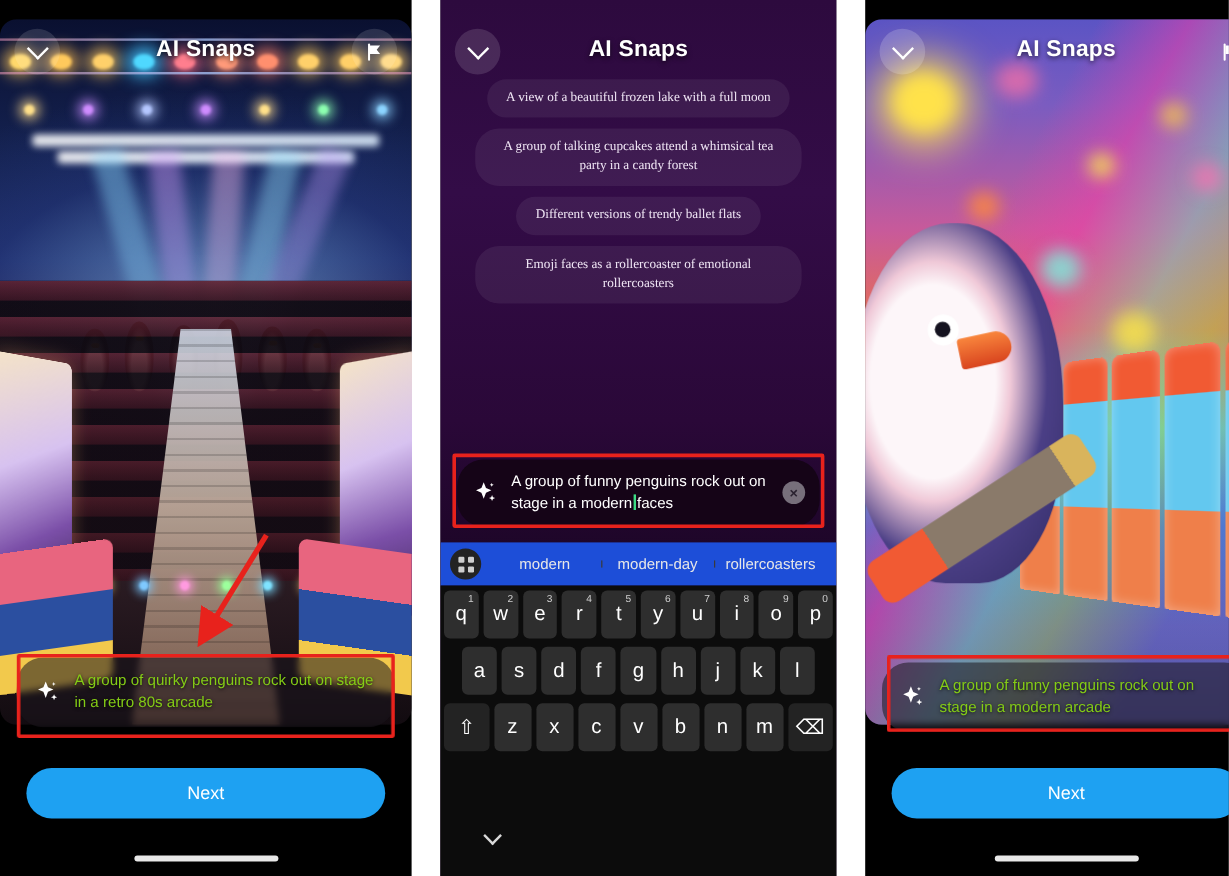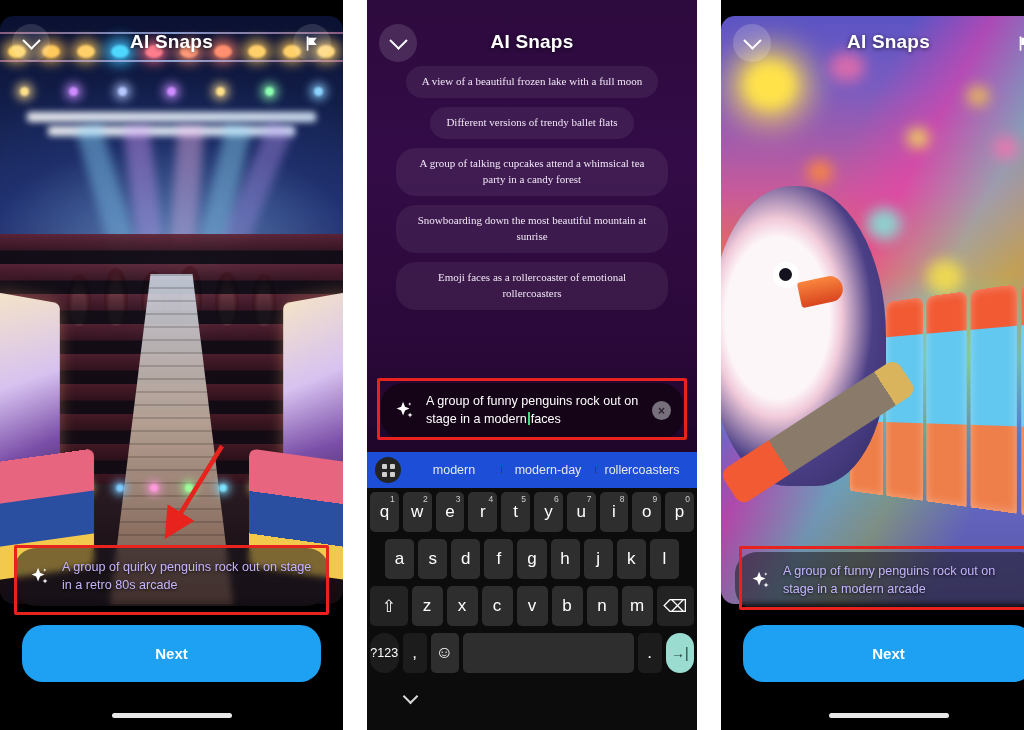--- a/index.html
+++ b/index.html
@@ -142,39 +142,39 @@
   
   .prompt-pill {
     position: absolute; left: 14px; right: 14px;
     display: flex; align-items: center; gap: 12px;
     padding: 11px 14px;
     border-radius: 22px;
     background: rgba(28,22,30,.55);
     backdrop-filter: blur(3px);
   }
   .prompt-pill .ptext {
-    color: #c4b5fd; font-size: 12.6px; line-height: 1.42;
+    color: #84cc16; font-size: 12.6px; line-height: 1.42;
     text-shadow: 0 1px 3px rgba(0,0,0,.8);
   }
   .sparkle { flex: 0 0 auto; width: 22px; height: 22px; }
 
   
   .annot {
     position: absolute; border: 3px solid #e8221c;
     border-radius: 2px; pointer-events: none; z-index: 60;
   }
   .arrow-svg { position: absolute; z-index: 55; pointer-events: none; }
 
   
   .next-btn {
     position: absolute; left: 22px; right: 22px; bottom: 48px;
-    height: 57px; border-radius: 21px;
+    height: 42px; border-radius: 21px;
     background: #1ea1f2;
     display: flex; align-items: center; justify-content: center;
-    color: #fff; font-size: 15px; font-weight: 700;
+    color: #fff; font-size: 15px; font-weight: 400;
   }
   .home-ind {
     position: absolute; bottom: 12px; left: 50%; transform: translateX(-50%);
     width: 120px; height: 5px; border-radius: 3px; background: #e8e8e8;
   }
 
   
   .p2 { background: #1c0527; }
   .p2-bg {
     position: absolute; inset: 0;
@@ -450,23 +450,22 @@
 
     <div class="hdr">
       <div class="circ-btn left">
         <span class="chev-d"></span>
       </div>
       <div class="hdr-title">AI Snaps</div>
     </div>
 
     <div class="chips">
       <div class="chip">A view of a beautiful frozen lake with a full moon</div>
+      <div class="chip">A group of talking cupcakes attend a whimsical tea party in a candy forest</div>
       <div class="chip">Different versions of trendy ballet flats</div>
-      <div class="chip">A group of talking cupcakes attend a whimsical tea party in a candy forest</div>
-      <div class="chip">Snowboarding down the most beautiful mountain at sunrise</div>
       <div class="chip">Emoji faces as a rollercoaster of emotional rollercoasters</div>
     </div>
 
     <div class="input-bar">
       <svg class="sparkle" viewBox="0 0 24 24">
         <path d="M11 2l2.1 5.3L18 9.4l-4.9 2.1L11 17l-2.1-5.5L4 9.4l4.9-2.1z" fill="#fff"></path>
         <path d="M18.6 13.6l.8 2 2 .8-2 .8-.8 2-.8-2-2-.8 2-.8z" fill="#fff"></path>
         <path d="M18.3 2.6l.5 1.3 1.3.5-1.3.5-.5 1.3-.5-1.3-1.3-.5 1.3-.5z" fill="#fff"></path>
       </svg>
       <div class="ival"><span>A group of funny penguins rock out on stage in a modern</span><span class="caret"></span><span>faces</span></div>
@@ -547,28 +546,20 @@
         <div class="key wide">⇧</div>
         <div class="key">z</div>
         <div class="key">x</div>
         <div class="key">c</div>
         <div class="key">v</div>
         <div class="key">b</div>
         <div class="key">n</div>
         <div class="key">m</div>
         <div class="key wide">⌫</div>
       </div>
-      <div class="krow r4">
-        <div class="key fn">?123</div>
-        <div class="key" style="background:#1c1c1c;max-width:24px">,</div>
-        <div class="key" style="max-width:28px">☺</div>
-        <div class="key sp"></div>
-        <div class="key" style="background:#1c1c1c;max-width:24px">.</div>
-        <div class="key enter" style="color:#1c3a33;font-size:14px">→|</div>
-      </div>
     </div>
 
     <span class="kb-dismiss"></span>
     <div class="home-ind"></div>
   </div>
 
   <div class="phone p3">
 
     <div class="img-wrap">
       <div class="art3">

